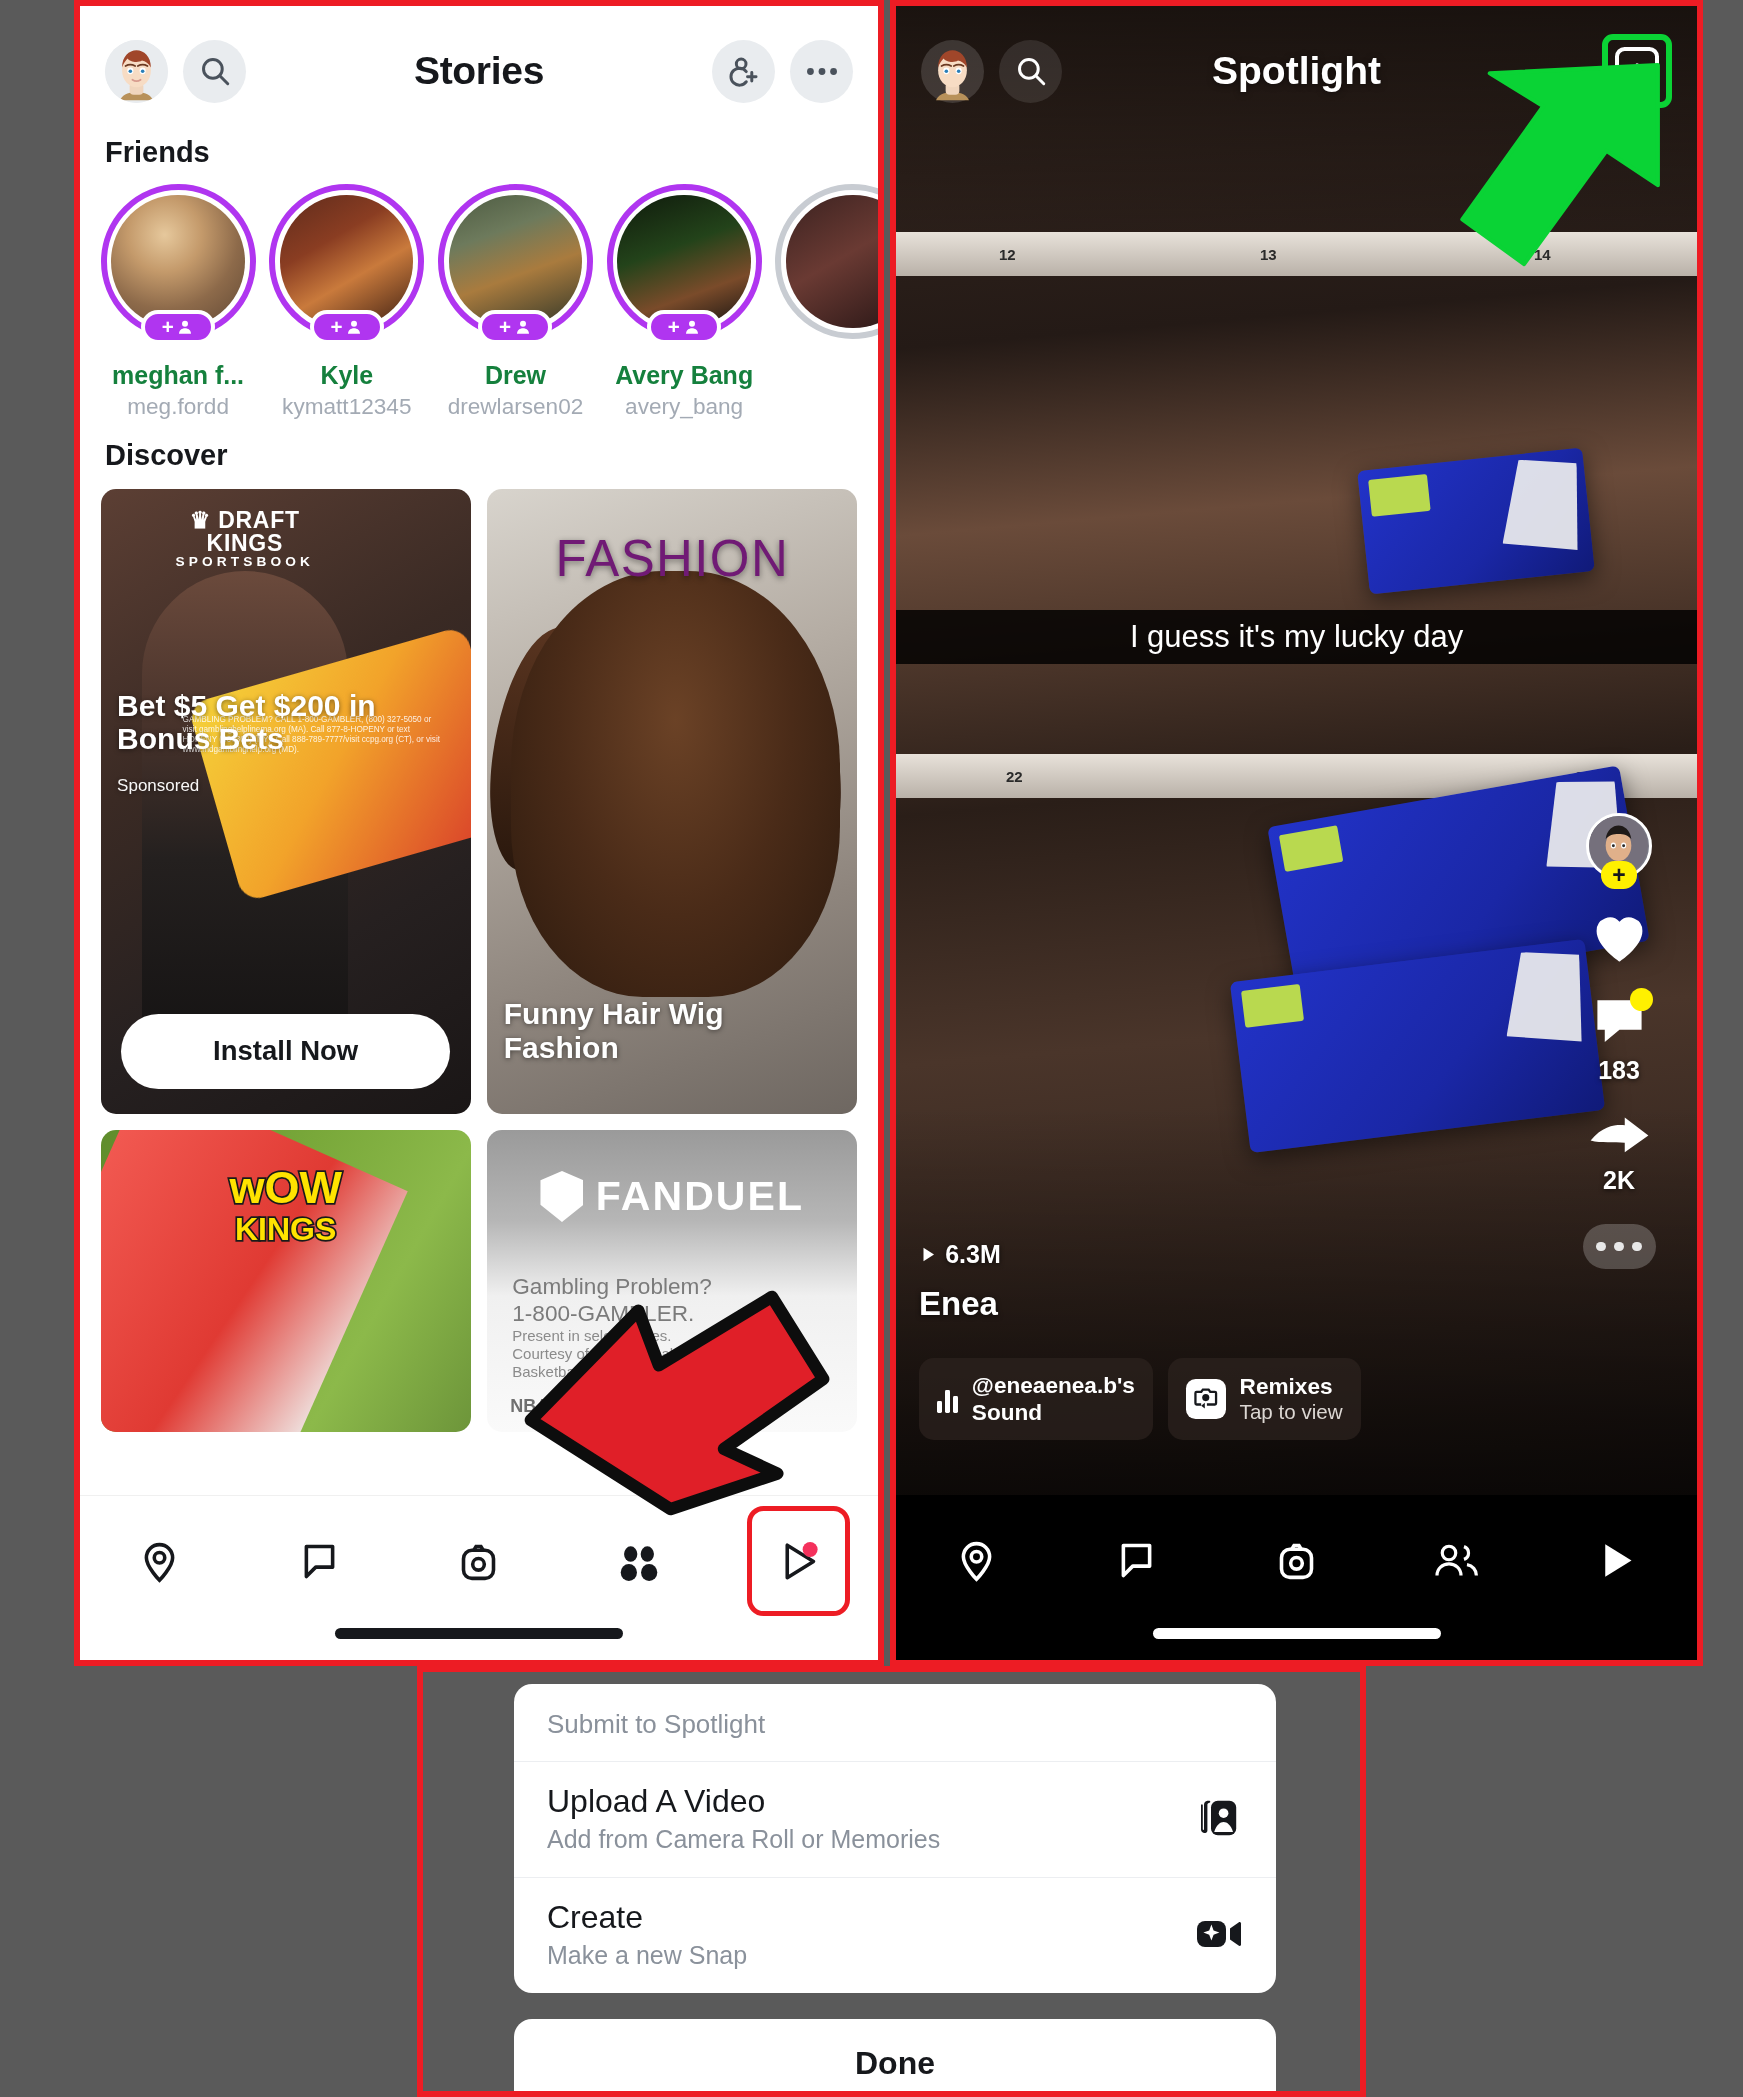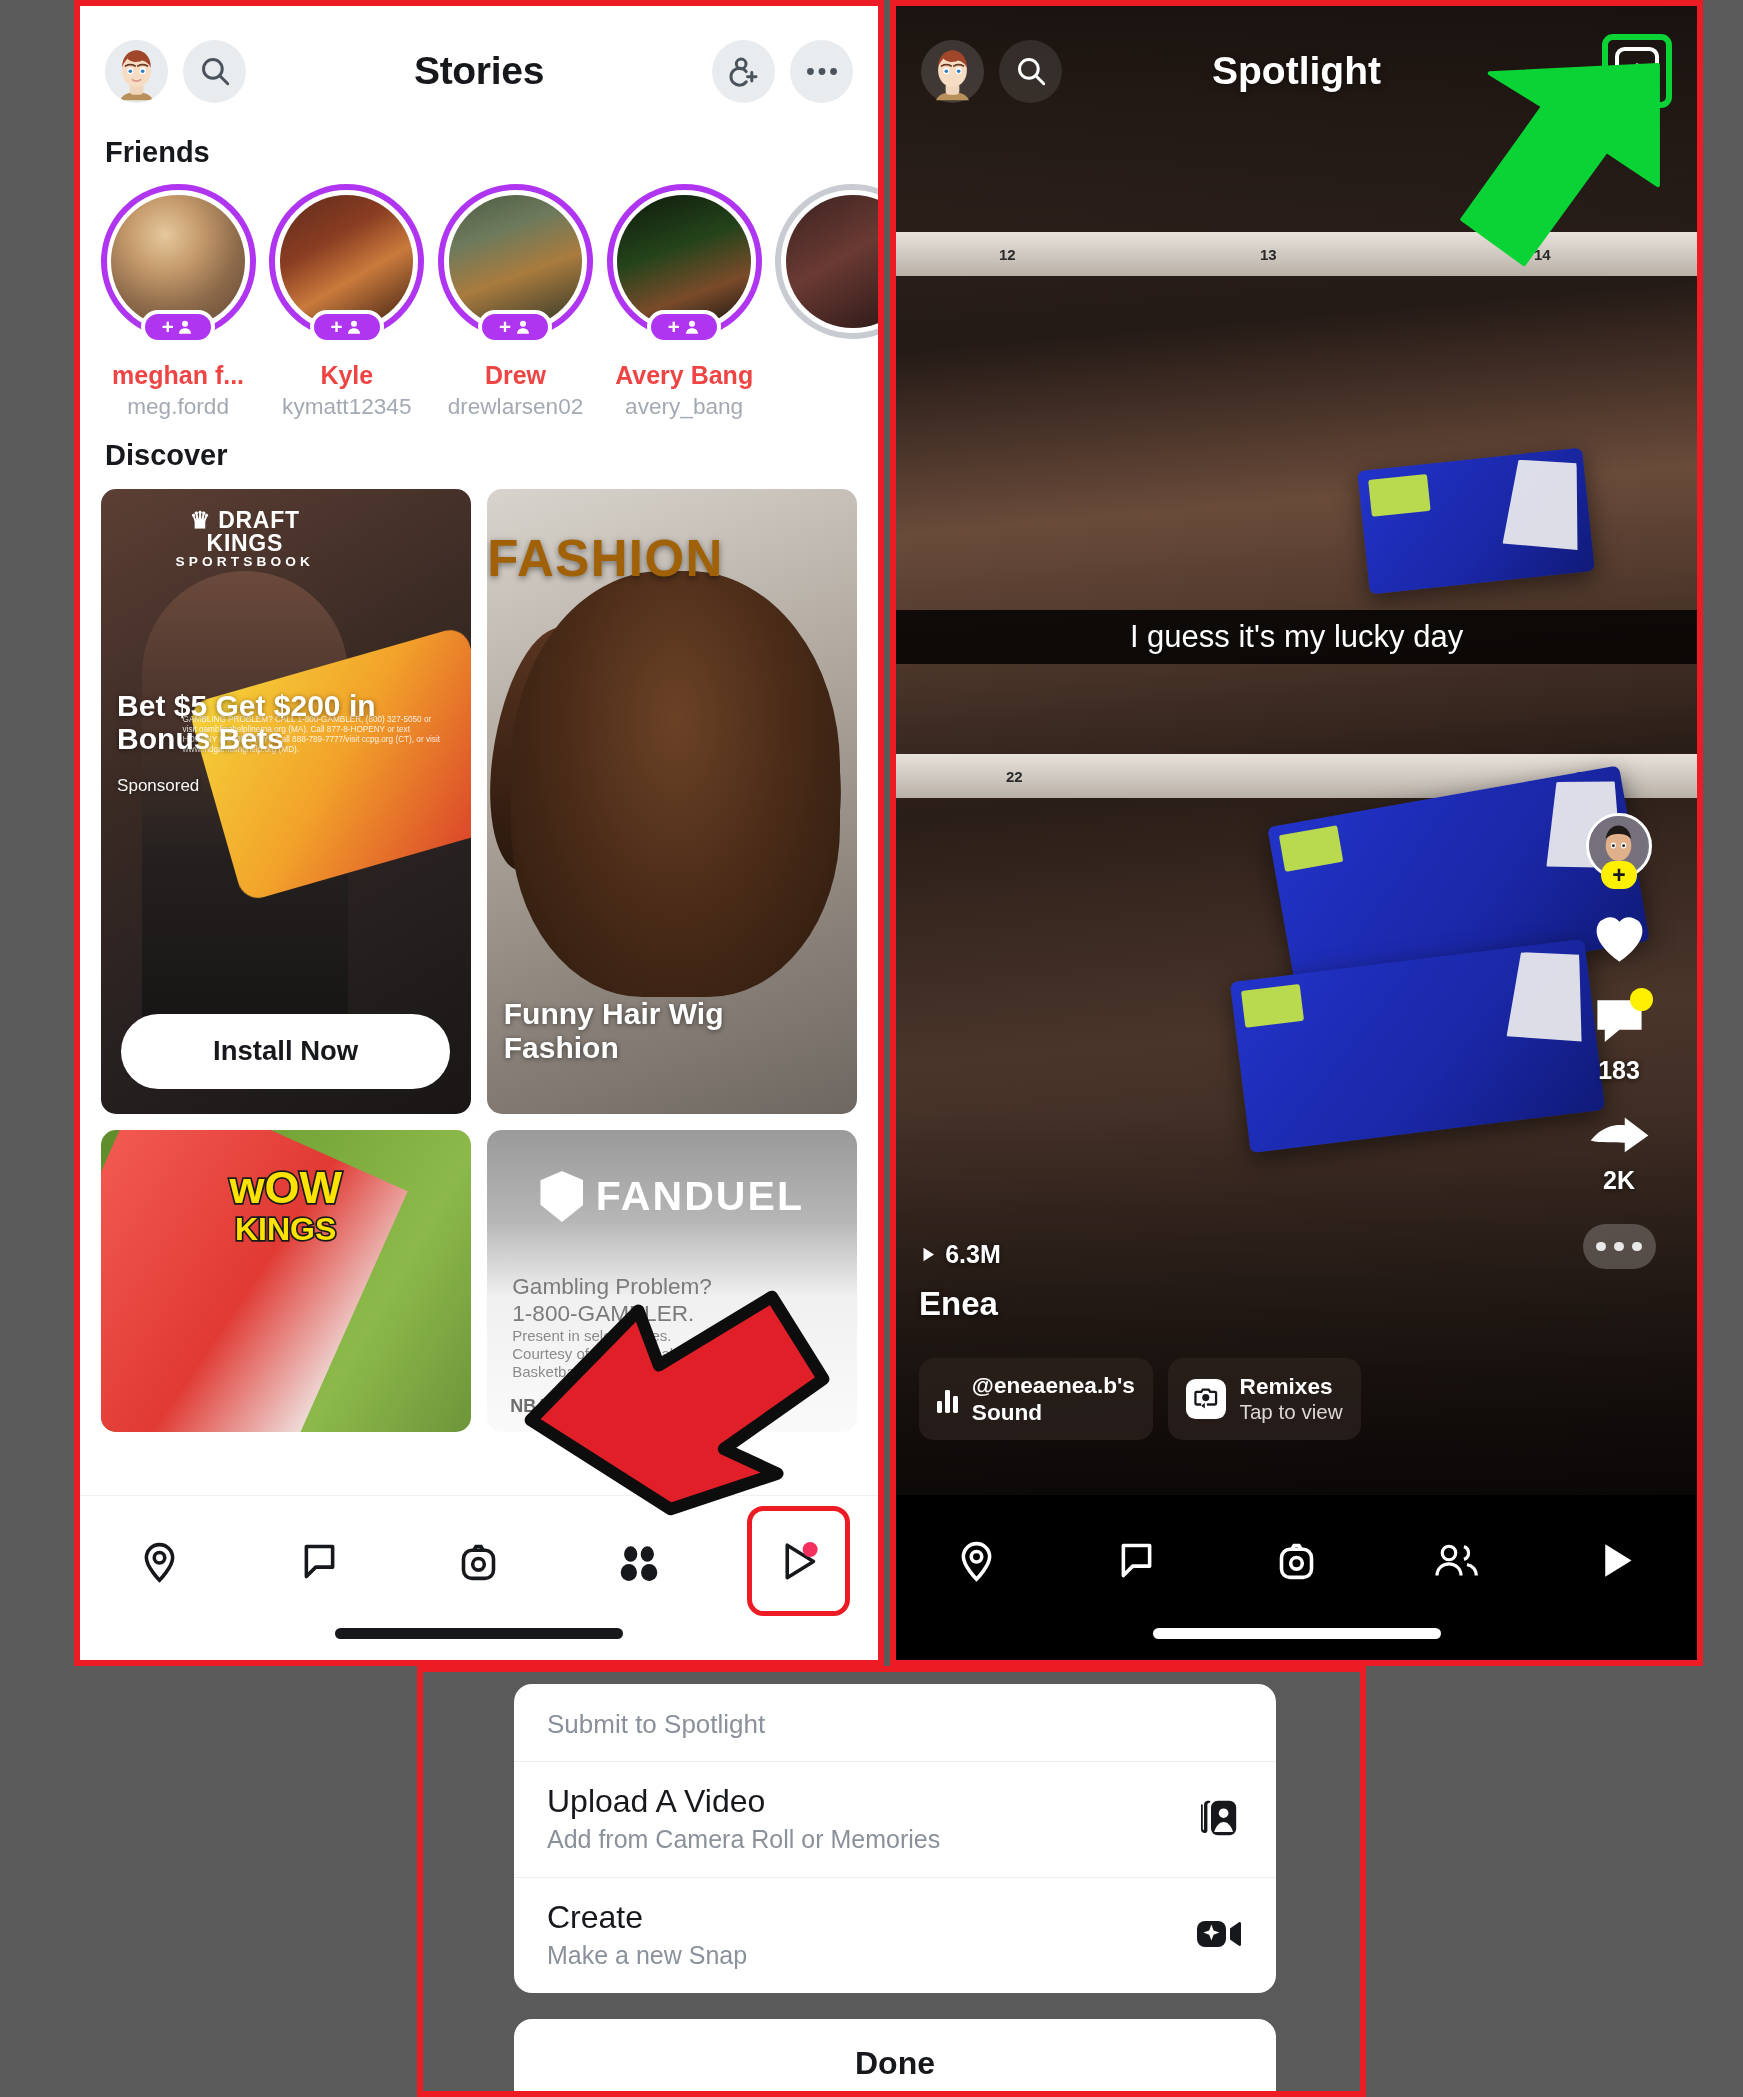--- a/index.html
+++ b/index.html
@@ -67,21 +67,21 @@
     width: 100%; height: 100%; border-radius: 50%; overflow: hidden;
     background-size: cover; background-position: center;
   }
   .add-pill {
     position: absolute; left: 50%; transform: translateX(-50%);
     bottom: -11px; width: 74px; height: 34px; border-radius: 17px;
     background: #b035f0; border: 4.1px solid #fff;
     display: flex; align-items: center; justify-content: center; gap: 2.7px;
   }
   .friend-name {
-    margin-top: 22px; font-size: 25px; font-weight: bold; color: #ef4444;
+    margin-top: 22px; font-size: 25px; font-weight: bold; color: #15803d;
     white-space: nowrap; overflow: hidden; text-overflow: ellipsis;
   }
   .friend-user {
     margin-top: 4.1px; font-size: 22.6px; color: #a3aab4; white-space: nowrap;
     overflow: hidden; text-overflow: ellipsis;
   }
 
   
   .disc-grid {
     display: grid; grid-template-columns: 1fr 1fr; gap: 16.5px; padding: 0 20.6px;
@@ -126,22 +126,22 @@
       background: linear-gradient(160deg,#d8d4cd 0%,#b5ada4 35%,#8e857d 70%,#6e6761 100%); }
   .art-fashion .dog { position:absolute; left:24px; top:82px; width:329px; height:426px;
       background: radial-gradient(ellipse at 50% 35%, #6b4226 0%, #4a2b18 50%, #2c1a0e 100%);
       border-radius: 46% 46% 40% 40%; }
   .art-fashion .ear-l { position:absolute; left:6.9px; top:137px; width:96px; height:247px;
       background: linear-gradient(180deg,#5a3520,#2a180d); border-radius: 60% 40% 50% 50%;
       transform: rotate(8deg); }
   .art-fashion .ear-r { position:absolute; right:20.6px; top:137px; width:96px; height:247px;
       background: linear-gradient(180deg,#5a3520,#2a180d); border-radius: 40% 60% 50% 50%;
       transform: rotate(-8deg); }
-  .fashion-word { position:absolute; top:40px; left:0; right:0; 
-      font-size:51px; font-weight:bold; color:#a16207; letter-spacing:1.4px;
+  .fashion-word { position:absolute; top:40px; left:0; right:0; text-align:center;
+      font-size:51px; font-weight:normal; color:#701a75; letter-spacing:1.4px;
       text-shadow: 0 2.1px 6.9px rgba(0,0,0,.45);}
 
   
   .art-wow { position:absolute; inset:0;
       background: linear-gradient(120deg,#5f8c2c 0%, #79a83a 40%, #8cb94a 70%, #6d953a 100%); }
   .art-wow .towel { position:absolute; left:-75px; top:-20.6px; width:288px; height:522px;
       background: linear-gradient(100deg,#f25a52 0%,#e03a33 55%,#f0f0ee 92%);
       transform: rotate(24deg); }
   .wow-txt { position:absolute; top:37px; left:0; right:0; text-align:center;
       color:#ffe300; font-weight:bold; line-height:0.95;

